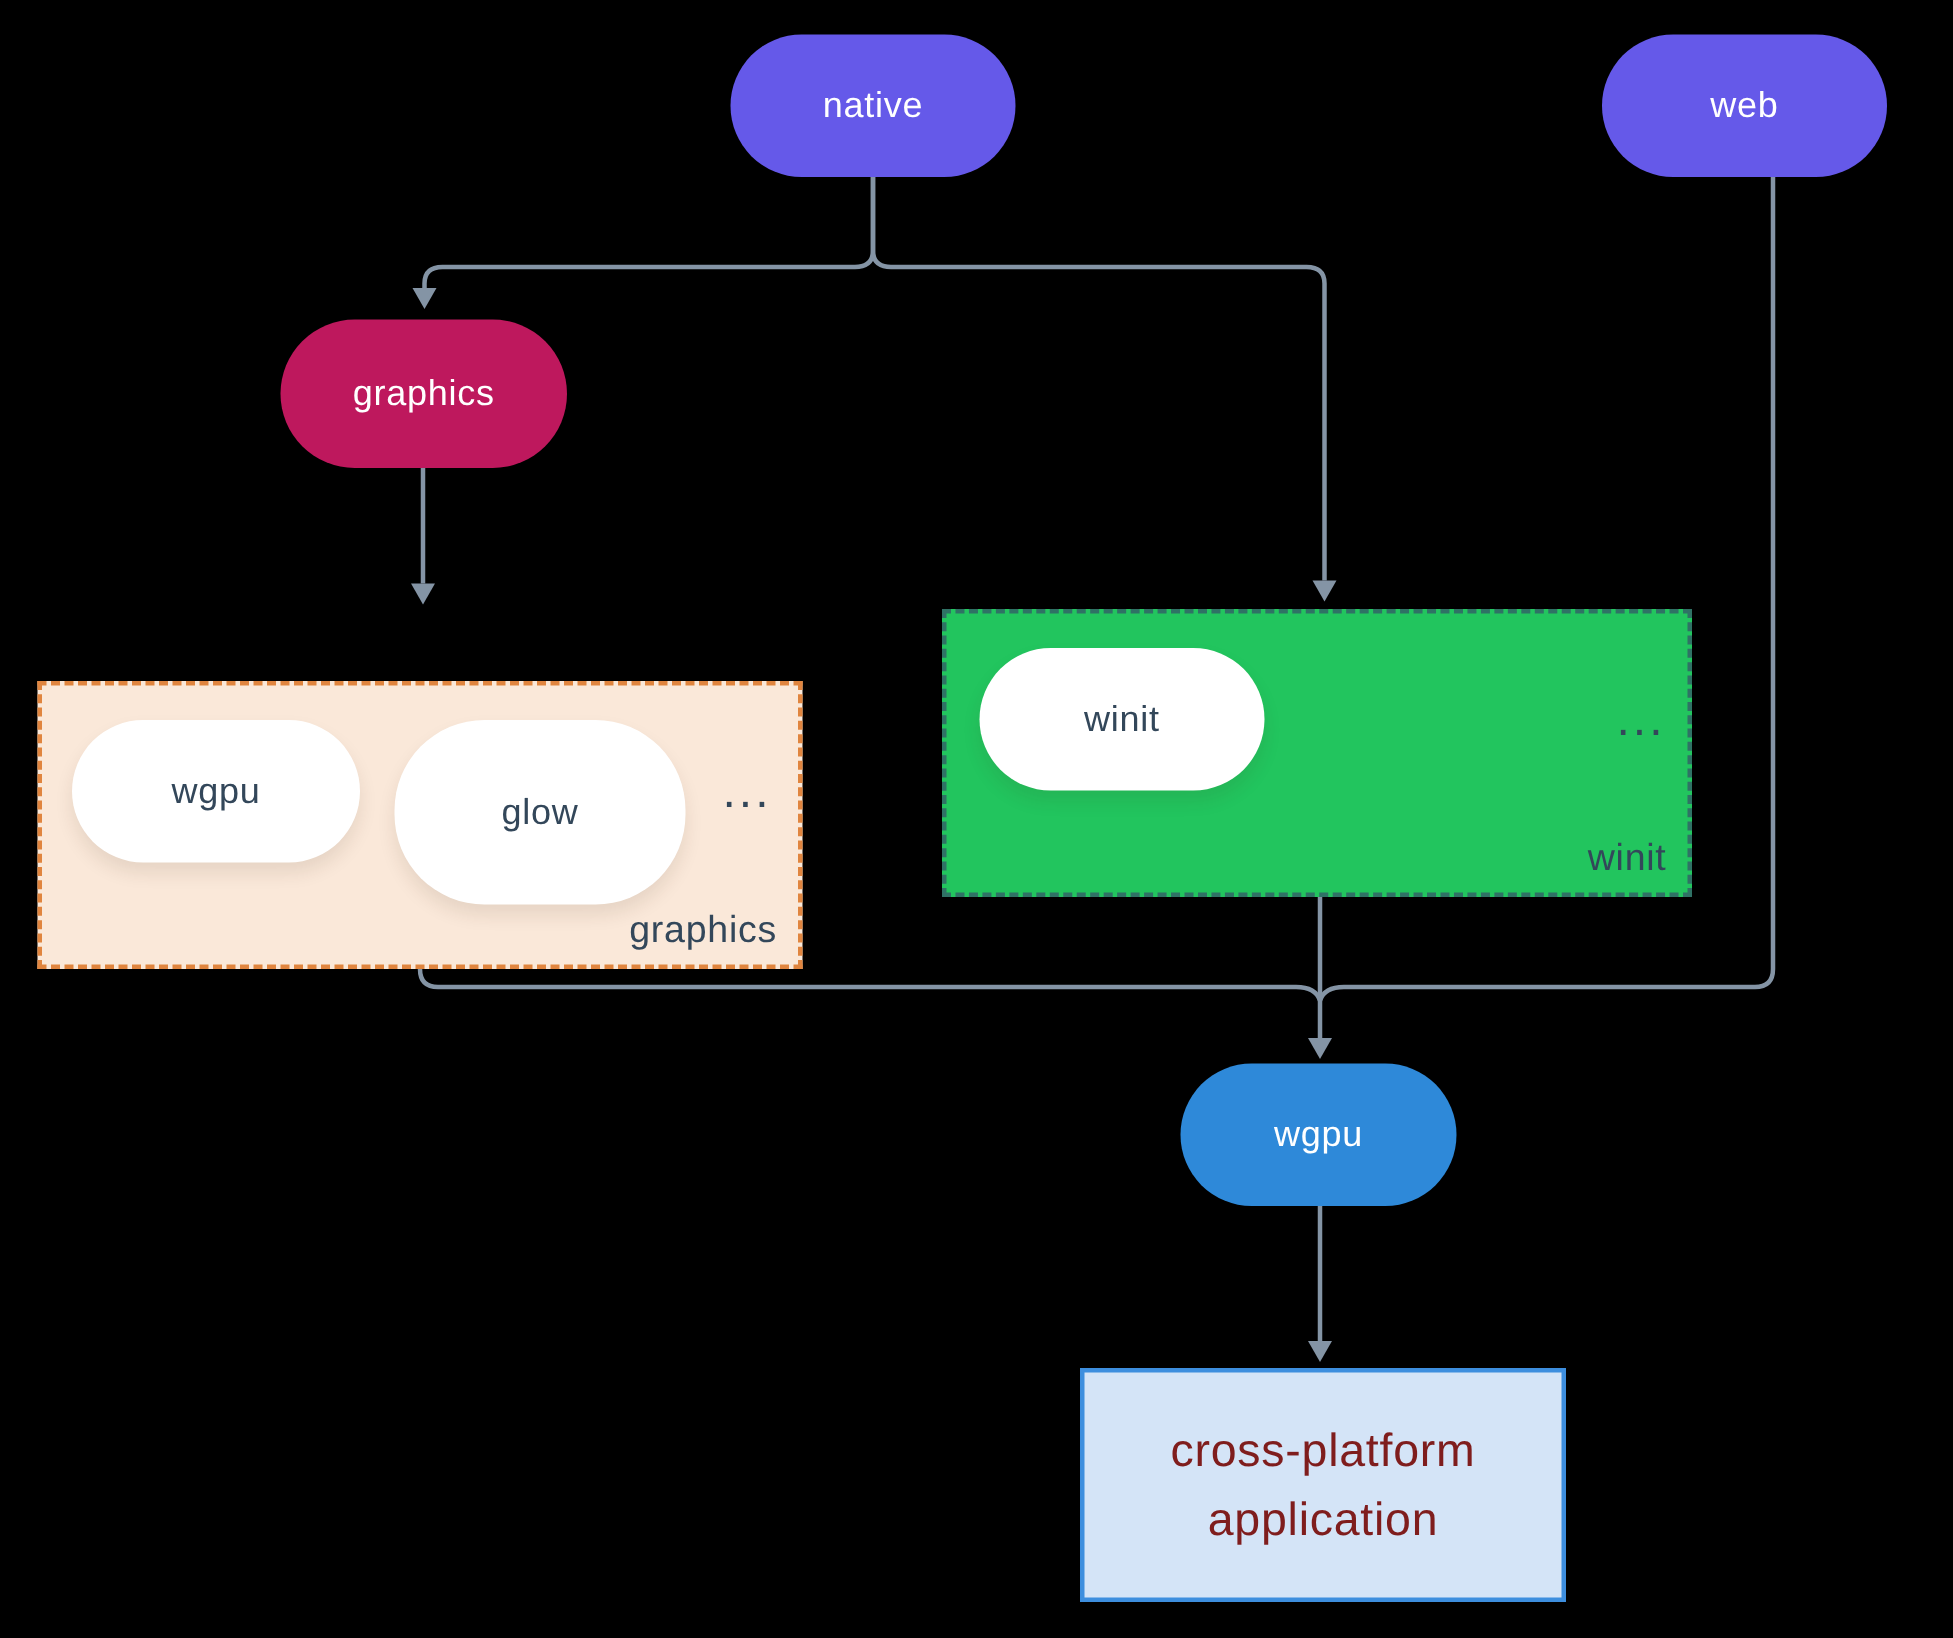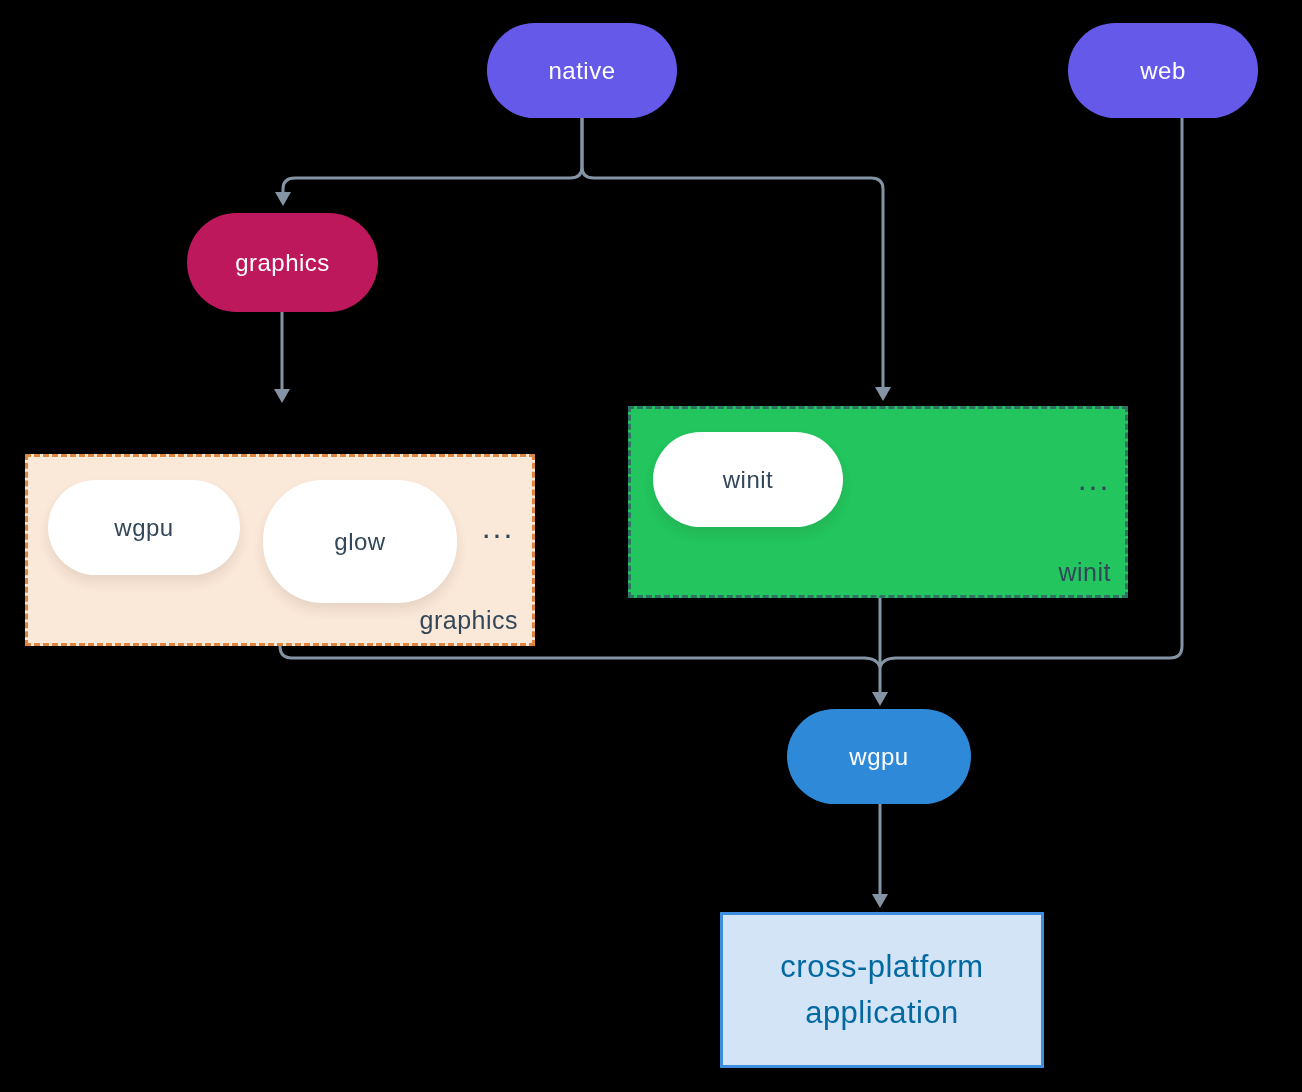--- a/index.html
+++ b/index.html
@@ -35,21 +35,21 @@
   #pill-wgpu{left:20px;top:23px;width:192px;height:95px;}
   #pill-glow{left:235px;top:23px;width:194px;height:123px;}
   #ell-renderers{left:435px;}
   #pill-winit{left:22px;top:23px;width:190px;height:95px;}
   #pill-glutin{left:234px;top:23px;width:188px;height:95px;}
   #ell-shells{left:428px;}
   #app-box{
     position:absolute;left:720px;top:912px;width:324px;height:156px;z-index:2;
     box-sizing:border-box;background:#d4e4f7;border:3px solid #3d8ede;
     display:flex;align-items:center;justify-content:center;text-align:center;
-    font-size:31px;line-height:1.5;color:#0369a1;white-space:pre-line;letter-spacing:0.5px;
+    font-size:31px;line-height:1.5;color:#7f1d1d;white-space:pre-line;letter-spacing:0.5px;
   }
 </style>
 </head>
 <body>
 
 <div id="canvas">
 
   <svg id="edges" viewBox="0 0 1302 1092" xmlns="http://www.w3.org/2000/svg">
     <g stroke="#8494a5" stroke-width="3" fill="none">
       <path d="M 582 118 L 582 167 Q 582 178 570 178 L 295 178 Q 283 178 283 189 L 283 192"></path>

